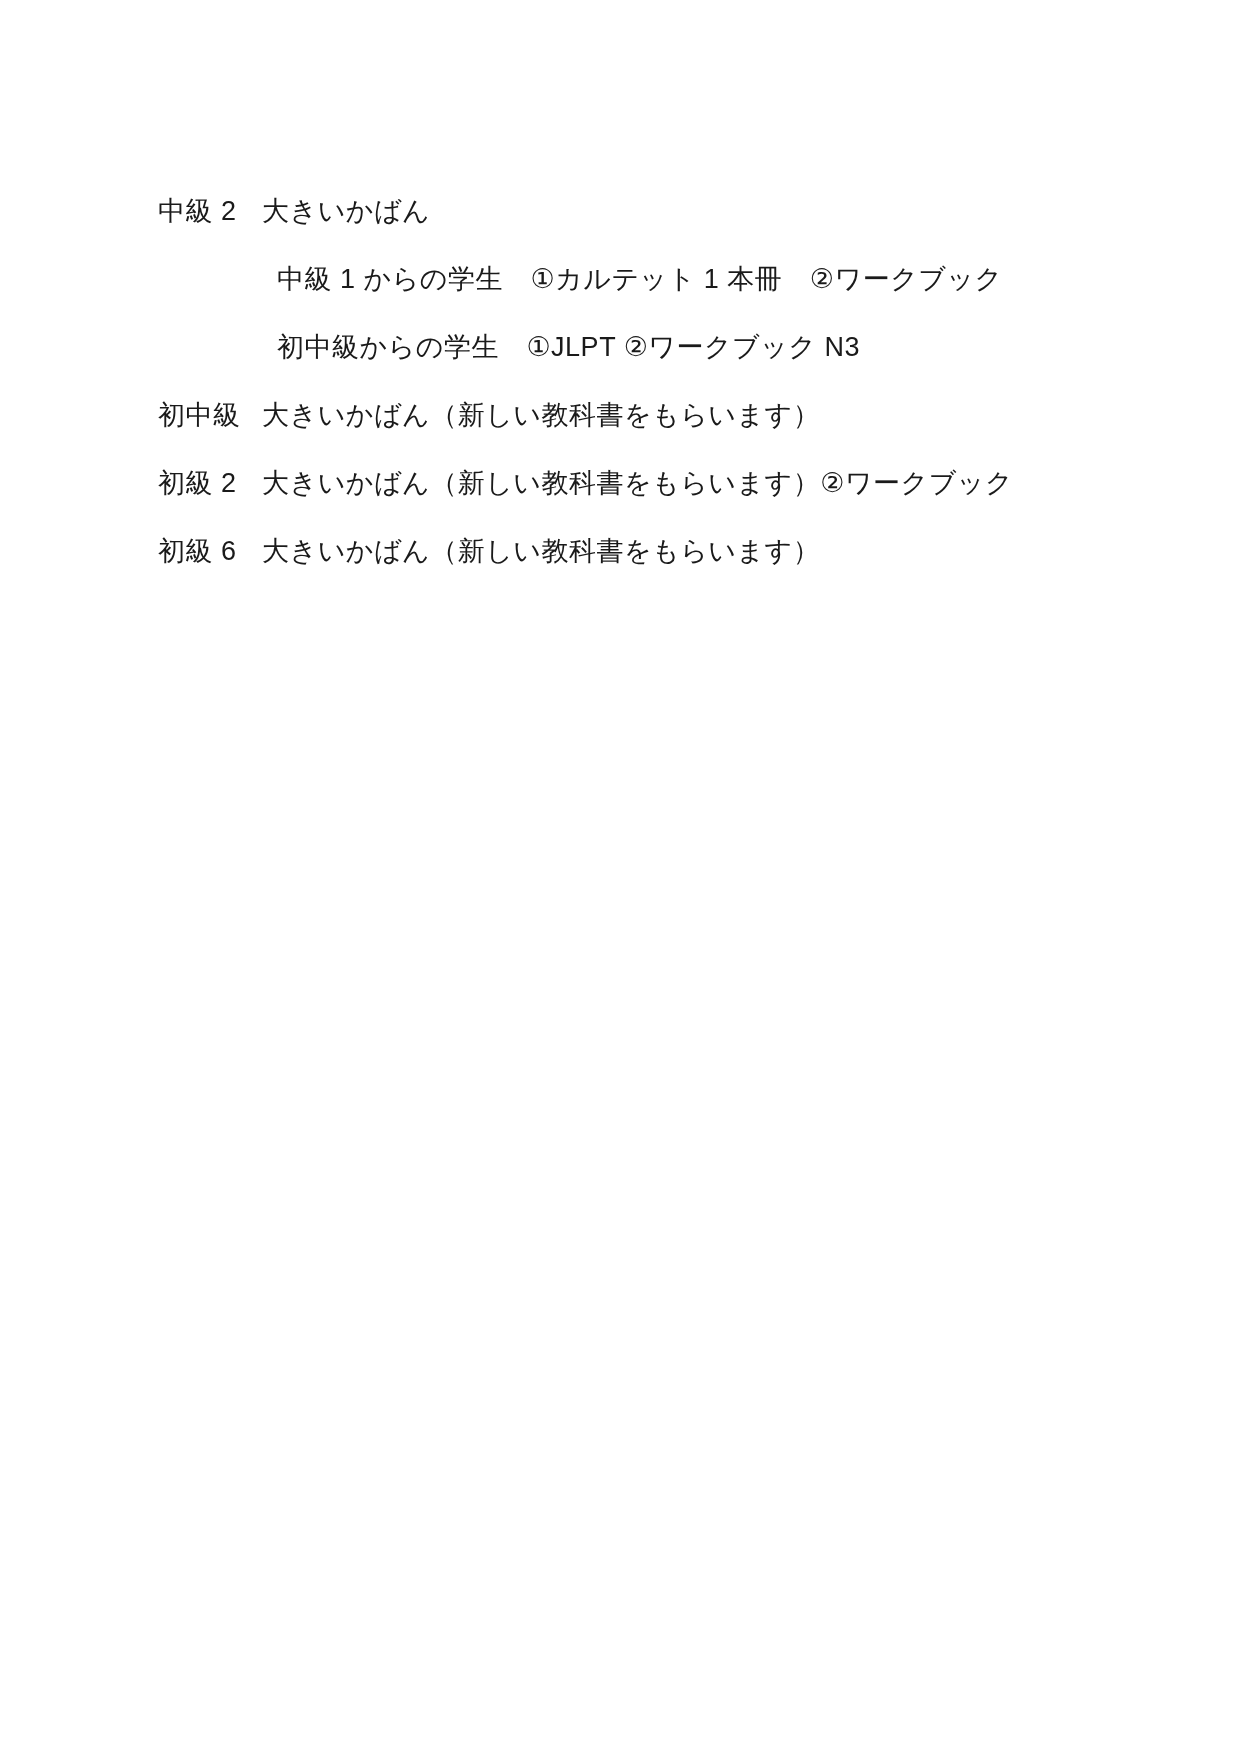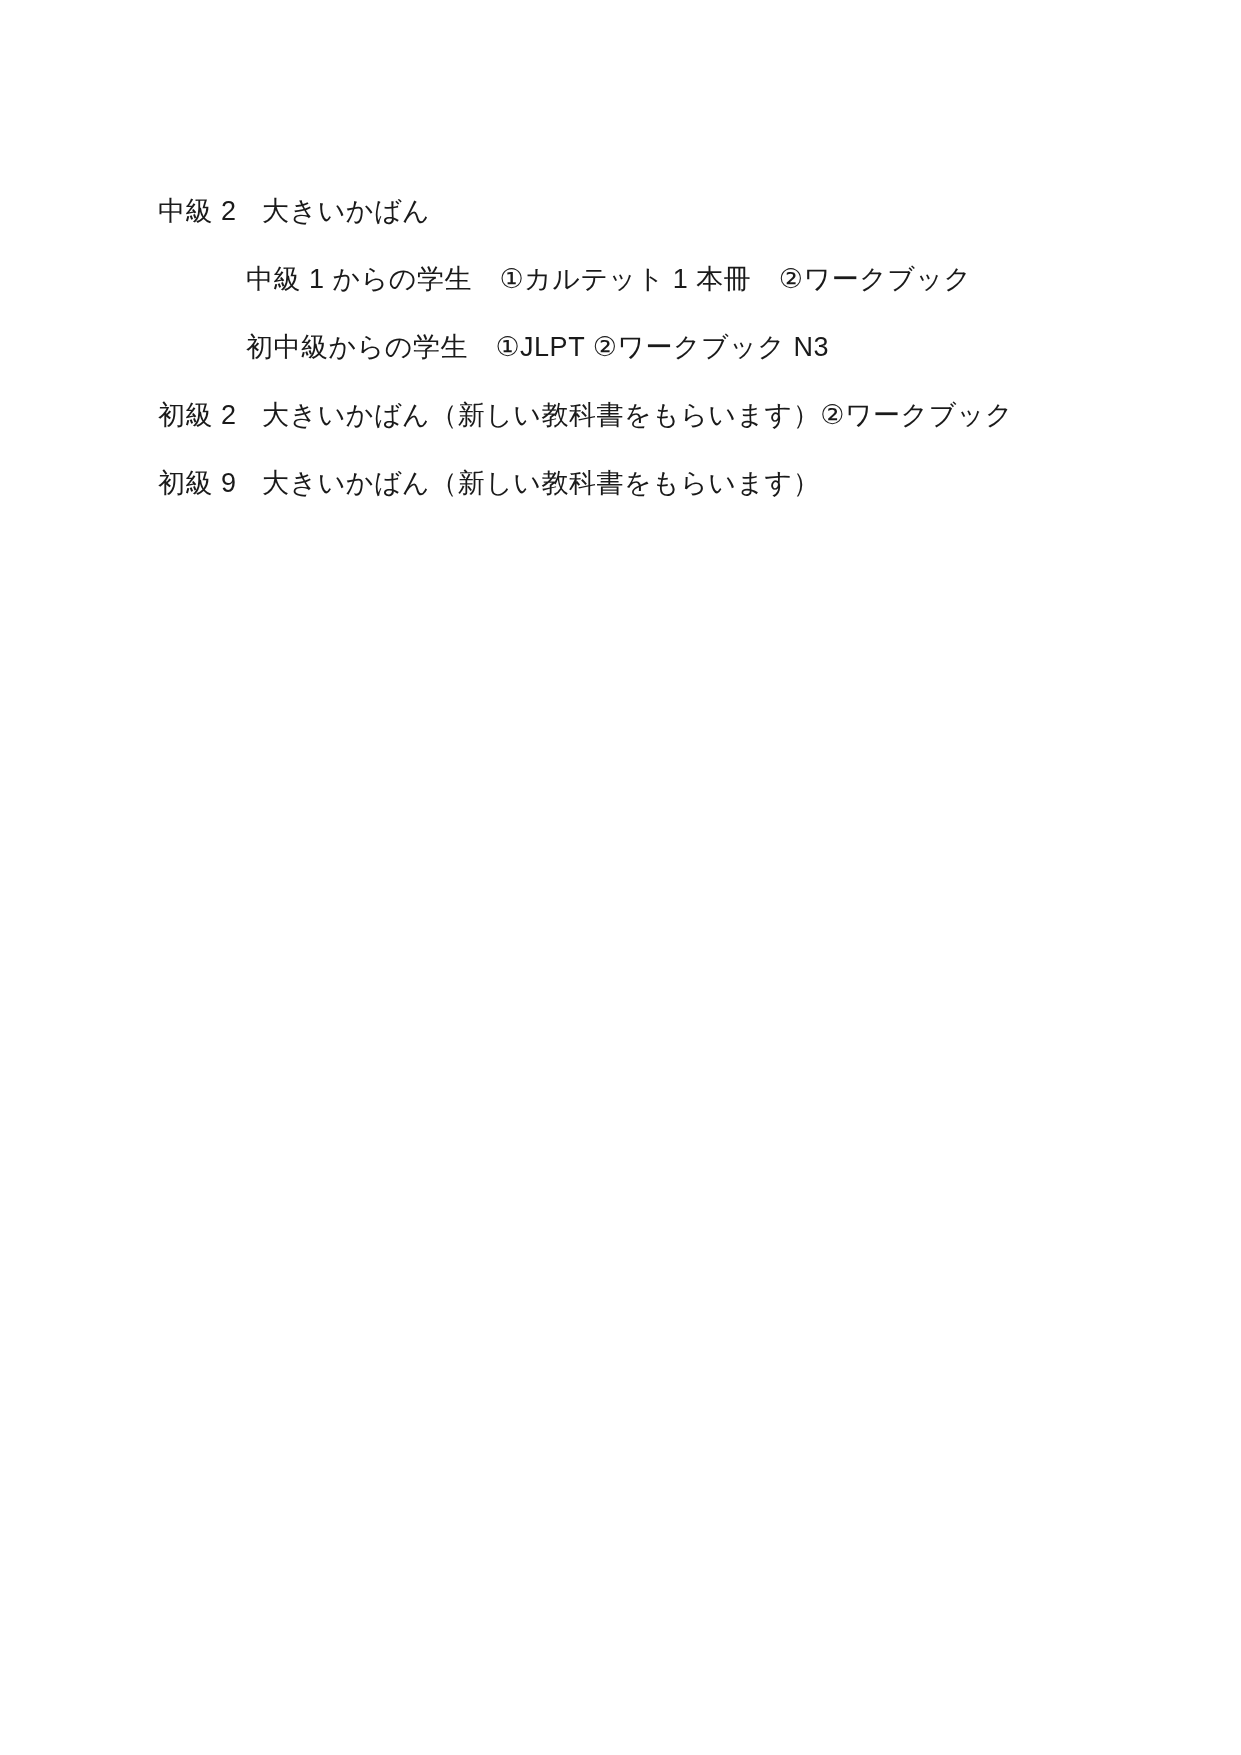--- a/index.html
+++ b/index.html
@@ -36,21 +36,21 @@
   .label {
     display: inline-block;
     width: 104px;
     vertical-align: top;
   }
   .desc {
     display: inline-block;
     vertical-align: top;
   }
   .note {
-    margin-left: 88px;
+    margin-left: 119px;
   }
 </style>
 </head>
 <body>
 
 <div class="page">
   <div class="content">
 
     <div class="line">
       <span class="label">中級 2</span><span class="desc">大きいかばん</span>
@@ -58,23 +58,26 @@
 
     <div class="line note">
       <span class="desc">中級 1 からの学生　①カルテット 1 本冊　②ワークブック</span>
     </div>
 
 
     <div class="line note">
       <span class="desc">初中級からの学生　①JLPT ②ワークブック N3</span>
     </div>
 
+    <div class="line">
+      <span class="label">初中級</span><span class="desc">大きいかばん（新しい教科書をもらいます）</span>
+    </div>
 
     <div class="line">
       <span class="label">初級 2</span><span class="desc">大きいかばん（新しい教科書をもらいます）②ワークブック</span>
     </div>
 
     <div class="line">
-      <span class="label">初級 9</span><span class="desc">大きいかばん（新しい教科書をもらいます）</span>
+      <span class="label">初級 6</span><span class="desc">大きいかばん（新しい教科書をもらいます）</span>
     </div>
 
   </div>
 </div>
 
 </body></html>

